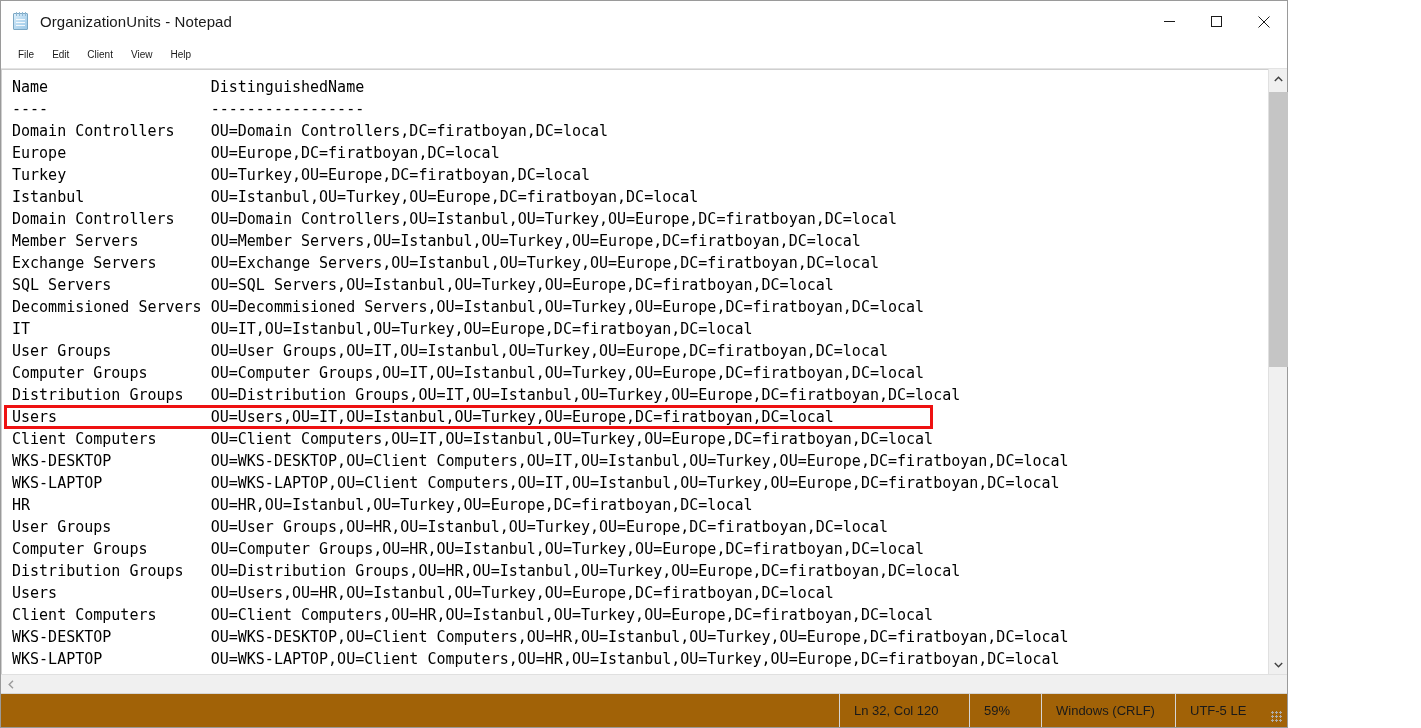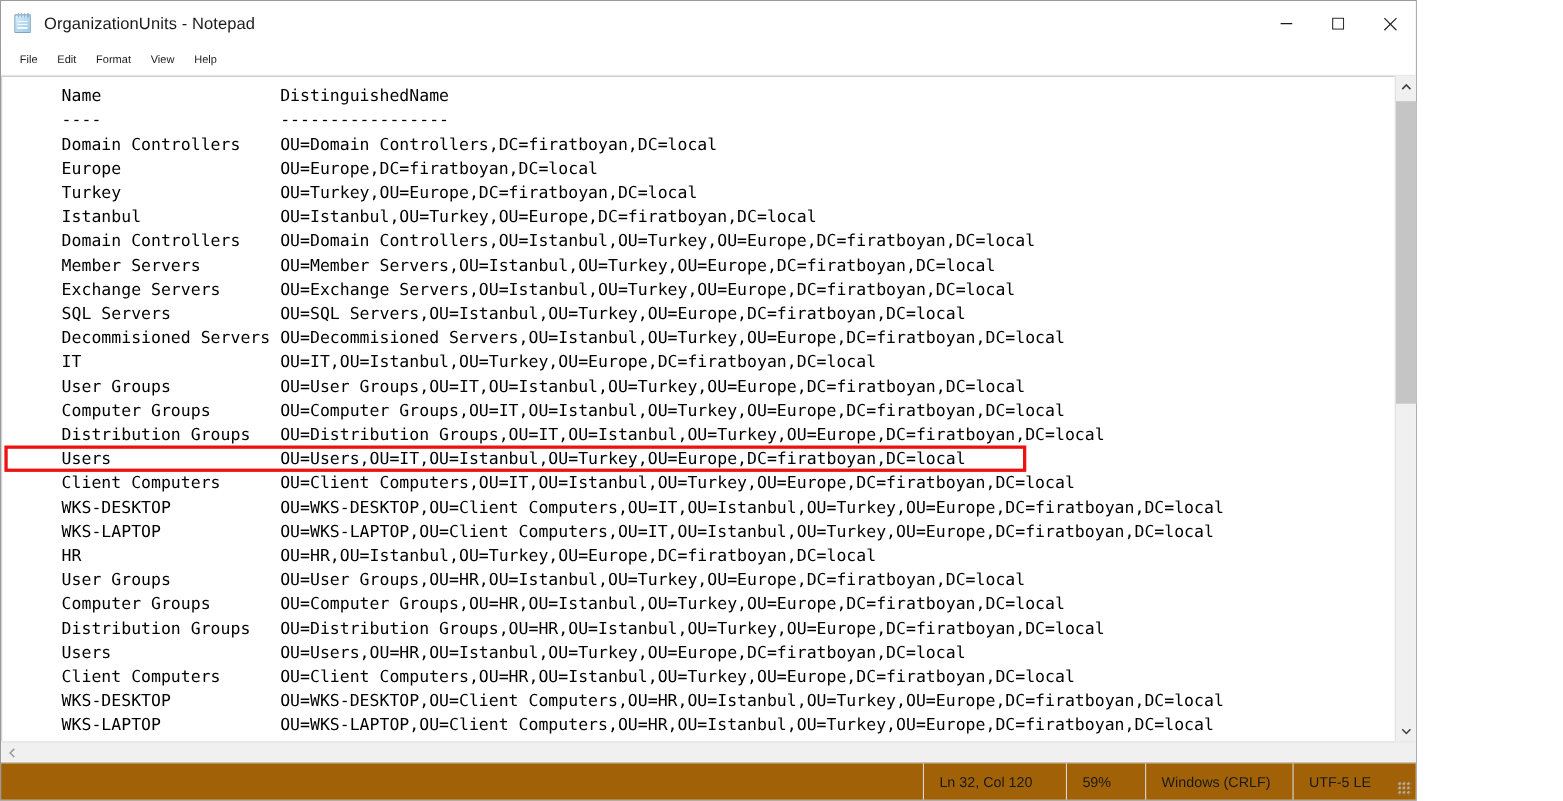--- a/index.html
+++ b/index.html
@@ -92,21 +92,21 @@
   }
   #lines {
     font-family: "DejaVu Sans Mono", "Liberation Mono", monospace;
     font-size: 15px;
     line-height: 22px;
     color: #000000;
     white-space: pre;
     padding-left: 10px;
     letter-spacing: 0px;
   }
-  .ln { height: 22px; margin-left: 44px; }
+  .ln { height: 22px; }
   #redbox {
     position: absolute;
     left: 2px; top: 332px;
     width: 929px; height: 24px;
     border: 3px solid #ee1111;
     pointer-events: none;
   }
   
   #vscroll {
     flex: 0 0 19px; width: 19px;
@@ -195,21 +195,21 @@
             <line x1="0.5" y1="0.5" x2="11.5" y2="11.5" stroke="#1a1a1a" stroke-width="1"></line>
             <line x1="11.5" y1="0.5" x2="0.5" y2="11.5" stroke="#1a1a1a" stroke-width="1"></line>
           </svg>
       </div>
     </div>
   </div>
 
   <div id="menubar">
     <div class="menu-item">File</div>
     <div class="menu-item">Edit</div>
-    <div class="menu-item">Format</div>
+    <div class="menu-item">Client</div>
     <div class="menu-item">View</div>
     <div class="menu-item">Help</div>
   </div>
 
   <div id="editwrap">
     <div id="editrow">
       <div id="textarea">
         <div id="lines"><div class="ln">Name                  DistinguishedName</div><div class="ln">----                  -----------------</div><div class="ln">Domain Controllers    OU=Domain Controllers,DC=firatboyan,DC=local</div><div class="ln">Europe                OU=Europe,DC=firatboyan,DC=local</div><div class="ln">Turkey                OU=Turkey,OU=Europe,DC=firatboyan,DC=local</div><div class="ln">Istanbul              OU=Istanbul,OU=Turkey,OU=Europe,DC=firatboyan,DC=local</div><div class="ln">Domain Controllers    OU=Domain Controllers,OU=Istanbul,OU=Turkey,OU=Europe,DC=firatboyan,DC=local</div><div class="ln">Member Servers        OU=Member Servers,OU=Istanbul,OU=Turkey,OU=Europe,DC=firatboyan,DC=local</div><div class="ln">Exchange Servers      OU=Exchange Servers,OU=Istanbul,OU=Turkey,OU=Europe,DC=firatboyan,DC=local</div><div class="ln">SQL Servers           OU=SQL Servers,OU=Istanbul,OU=Turkey,OU=Europe,DC=firatboyan,DC=local</div><div class="ln">Decommisioned Servers OU=Decommisioned Servers,OU=Istanbul,OU=Turkey,OU=Europe,DC=firatboyan,DC=local</div><div class="ln">IT                    OU=IT,OU=Istanbul,OU=Turkey,OU=Europe,DC=firatboyan,DC=local</div><div class="ln">User Groups           OU=User Groups,OU=IT,OU=Istanbul,OU=Turkey,OU=Europe,DC=firatboyan,DC=local</div><div class="ln">Computer Groups       OU=Computer Groups,OU=IT,OU=Istanbul,OU=Turkey,OU=Europe,DC=firatboyan,DC=local</div><div class="ln">Distribution Groups   OU=Distribution Groups,OU=IT,OU=Istanbul,OU=Turkey,OU=Europe,DC=firatboyan,DC=local</div><div class="ln">Users                 OU=Users,OU=IT,OU=Istanbul,OU=Turkey,OU=Europe,DC=firatboyan,DC=local</div><div class="ln">Client Computers      OU=Client Computers,OU=IT,OU=Istanbul,OU=Turkey,OU=Europe,DC=firatboyan,DC=local</div><div class="ln">WKS-DESKTOP           OU=WKS-DESKTOP,OU=Client Computers,OU=IT,OU=Istanbul,OU=Turkey,OU=Europe,DC=firatboyan,DC=local</div><div class="ln">WKS-LAPTOP            OU=WKS-LAPTOP,OU=Client Computers,OU=IT,OU=Istanbul,OU=Turkey,OU=Europe,DC=firatboyan,DC=local</div><div class="ln">HR                    OU=HR,OU=Istanbul,OU=Turkey,OU=Europe,DC=firatboyan,DC=local</div><div class="ln">User Groups           OU=User Groups,OU=HR,OU=Istanbul,OU=Turkey,OU=Europe,DC=firatboyan,DC=local</div><div class="ln">Computer Groups       OU=Computer Groups,OU=HR,OU=Istanbul,OU=Turkey,OU=Europe,DC=firatboyan,DC=local</div><div class="ln">Distribution Groups   OU=Distribution Groups,OU=HR,OU=Istanbul,OU=Turkey,OU=Europe,DC=firatboyan,DC=local</div><div class="ln">Users                 OU=Users,OU=HR,OU=Istanbul,OU=Turkey,OU=Europe,DC=firatboyan,DC=local</div><div class="ln">Client Computers      OU=Client Computers,OU=HR,OU=Istanbul,OU=Turkey,OU=Europe,DC=firatboyan,DC=local</div><div class="ln">WKS-DESKTOP           OU=WKS-DESKTOP,OU=Client Computers,OU=HR,OU=Istanbul,OU=Turkey,OU=Europe,DC=firatboyan,DC=local</div><div class="ln">WKS-LAPTOP            OU=WKS-LAPTOP,OU=Client Computers,OU=HR,OU=Istanbul,OU=Turkey,OU=Europe,DC=firatboyan,DC=local</div></div>
         <div id="redbox" style="top: 335px;"></div>
       </div>

